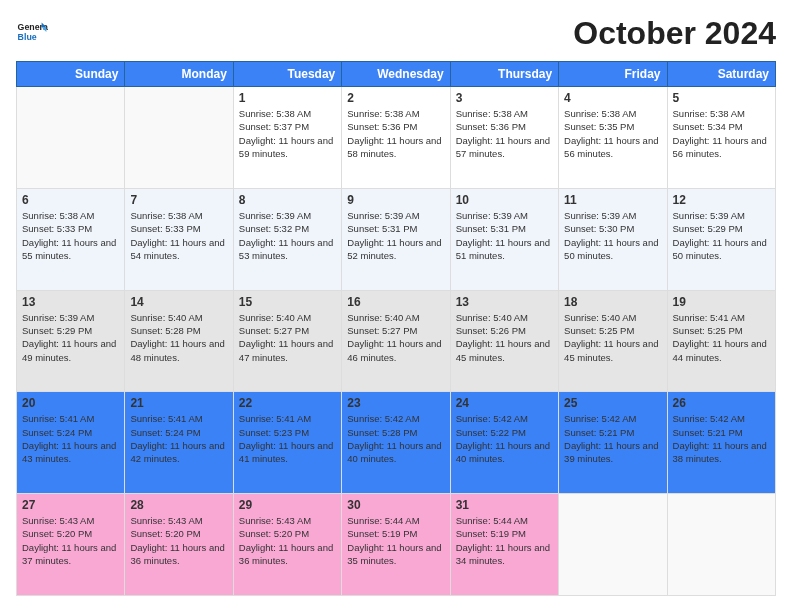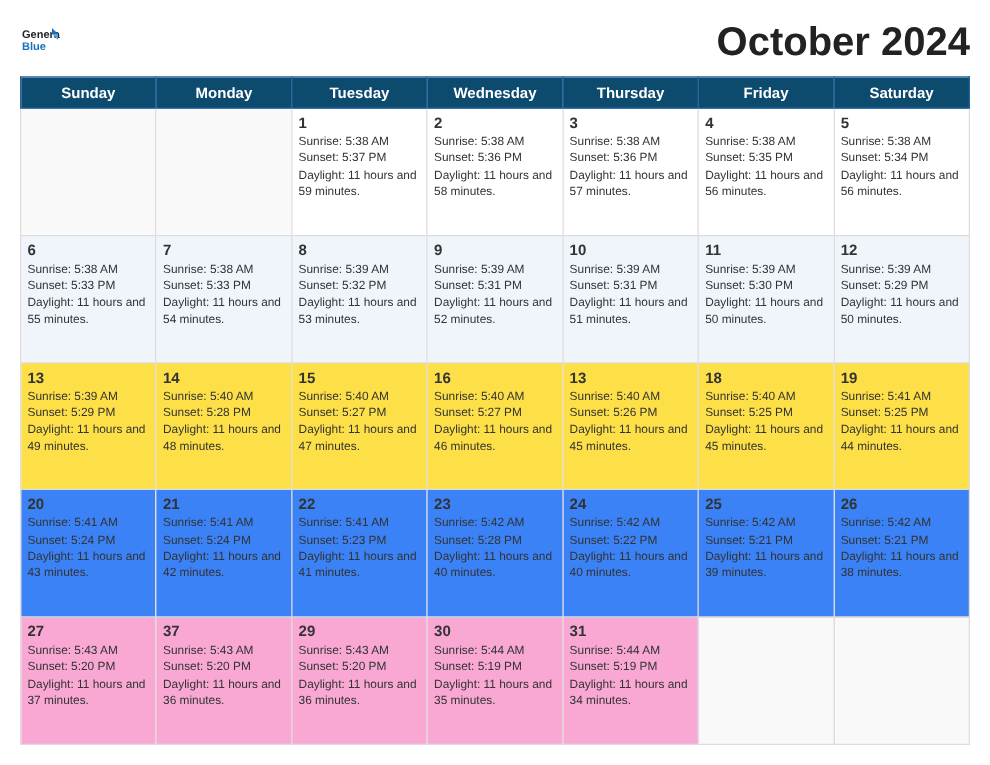--- a/index.html
+++ b/index.html
@@ -47,23 +47,23 @@
       color: #444;
     }
     .calendar {
       flex: 1;
       border: 1px solid #ccc;
       border-collapse: collapse;
       width: 100%;
       table-layout: fixed;
     }
     .calendar th {
-      background-color: #0c4a6e;
+      background-color: #3b82f6;
       color: #fff;
-      text-align: center;
+      text-align: right;
       padding: 5px 6px;
       font-size: 12px;
       font-weight: bold;
       border: 1px solid #2563a0;
     }
     .calendar td {
       vertical-align: top;
       padding: 4px 5px;
       font-size: 10px;
       color: #333;
@@ -189,21 +189,21 @@
 Sunset: 5:30 PM
 Daylight: 11 hours and 50 minutes.</div>
           </td>
           <td>
             <span class="day-number">12</span>
             <div class="day-info">Sunrise: 5:39 AM
 Sunset: 5:29 PM
 Daylight: 11 hours and 50 minutes.</div>
           </td>
         </tr>
-        <tr style="background: #fde047;">
+        <tr style="background: #e5e5e5;">
           <td>
             <span class="day-number">13</span>
             <div class="day-info">Sunrise: 5:39 AM
 Sunset: 5:29 PM
 Daylight: 11 hours and 49 minutes.</div>
           </td>
           <td>
             <span class="day-number">14</span>
             <div class="day-info">Sunrise: 5:40 AM
 Sunset: 5:28 PM
@@ -285,21 +285,21 @@
           </td>
         </tr>
         <tr style="background: #f9a8d4;">
           <td>
             <span class="day-number">27</span>
             <div class="day-info">Sunrise: 5:43 AM
 Sunset: 5:20 PM
 Daylight: 11 hours and 37 minutes.</div>
           </td>
           <td>
-            <span class="day-number">37</span>
+            <span class="day-number">28</span>
             <div class="day-info">Sunrise: 5:43 AM
 Sunset: 5:20 PM
 Daylight: 11 hours and 36 minutes.</div>
           </td>
           <td>
             <span class="day-number">29</span>
             <div class="day-info">Sunrise: 5:43 AM
 Sunset: 5:20 PM
 Daylight: 11 hours and 36 minutes.</div>
           </td>

